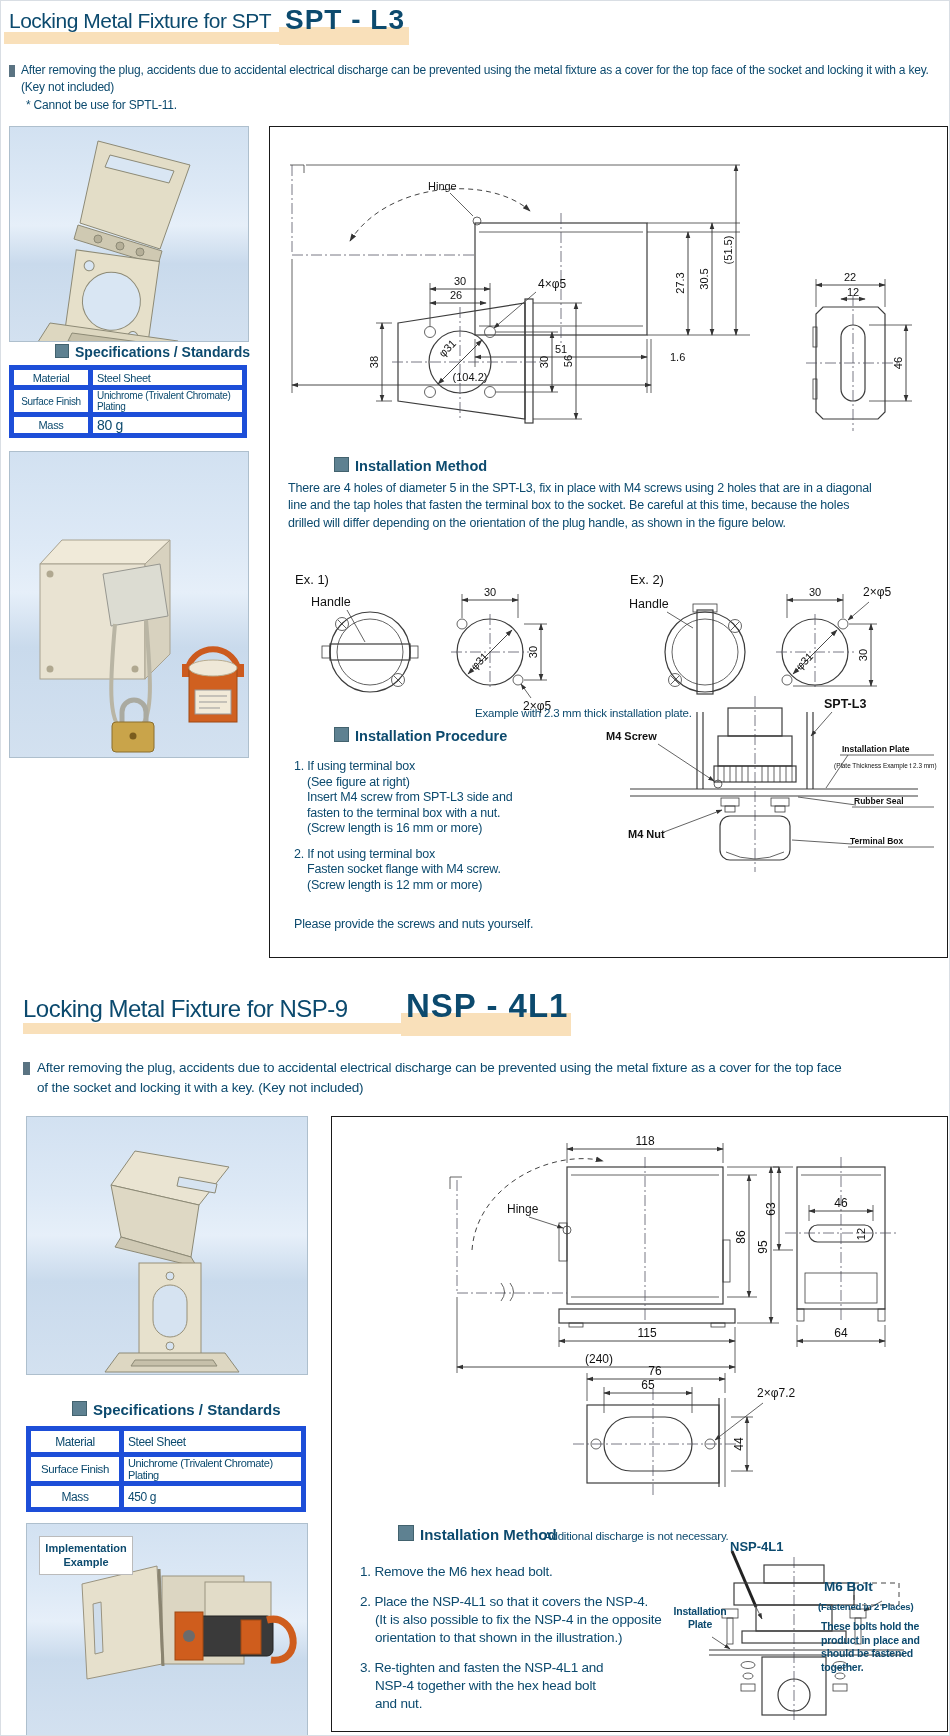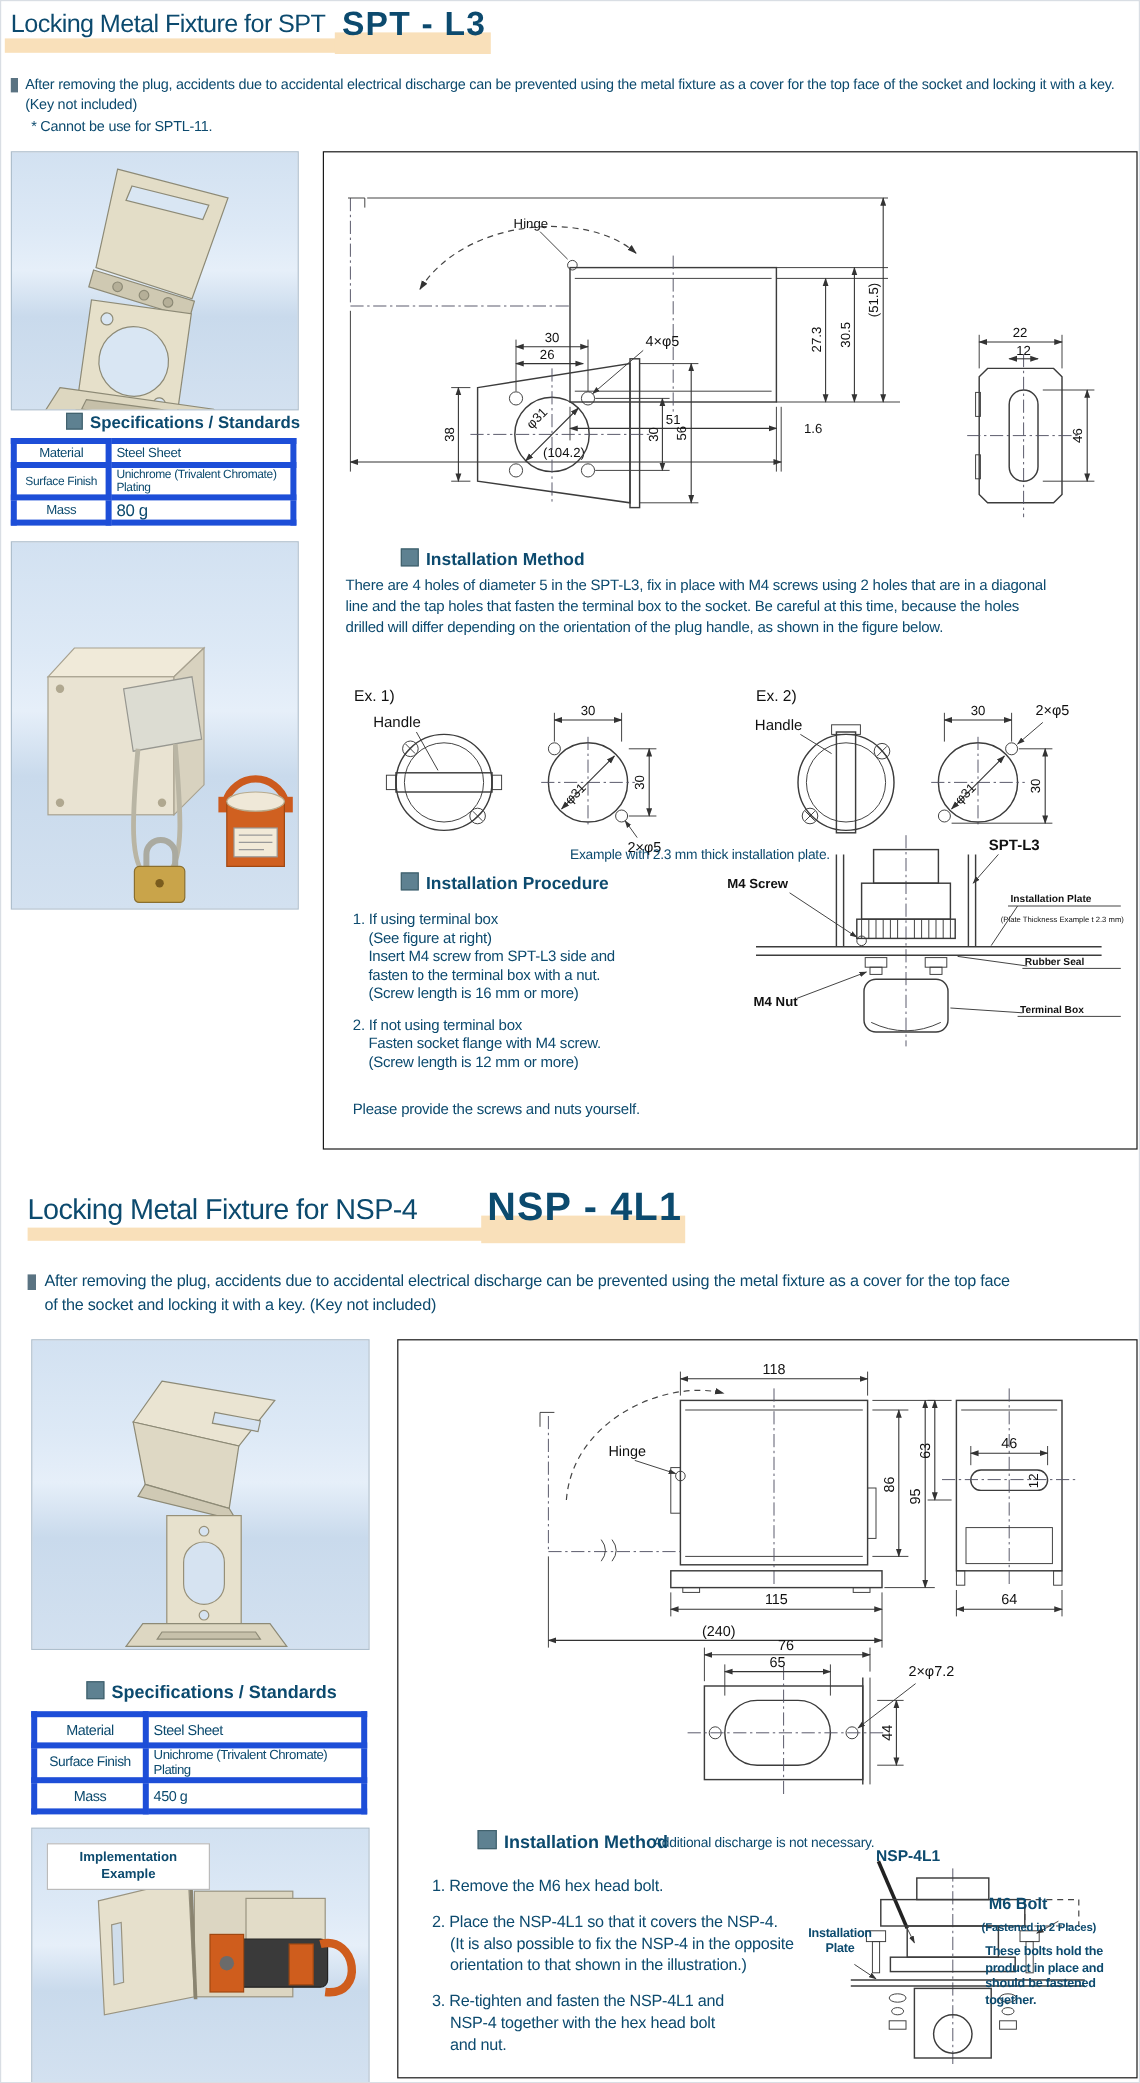--- a/index.html
+++ b/index.html
@@ -35,21 +35,21 @@
   
   .dbox { border:1.5px solid #1a1a1a; background:#fff; }
 
   .body-text { font-size:12.5px; letter-spacing:-0.2px; line-height:1.38; }
   .steps { font-size:12.5px; letter-spacing:-0.2px; line-height:15.5px; }
   .steps .ind { padding-left:13px; }
   .steps2 { font-size:13.5px; letter-spacing:-0.2px; line-height:18px; }
   .steps2 .ind { padding-left:15px; }
 
   .impl-label { background:#fff; border:1px solid #bbb; font-weight:bold; font-size:11px;
-                line-height:1.3; text-align:center; padding:4px 21px; }
+                line-height:1.3; text-align:center; padding:4px 0; }
 
   
   text { font-family:"Liberation Sans",sans-serif; }
   .dim  { font-size:11px; fill:#111; }
   .dim12{ font-size:12px; fill:#111; }
   .bld  { font-weight:bold; }
   .lbl8 { font-size:8.5px; font-weight:bold; fill:#111; }
   .lbl7 { font-size:6.4px; fill:#111; }
   .o  { fill:none; stroke:#3c3c3c; stroke-width:1.2; }
   .t  { fill:none; stroke:#3c3c3c; stroke-width:0.8; }
@@ -356,21 +356,21 @@
       <text class="dim bld" x="28" y="146">M4 Nut</text>
       <line x1="64" y1="140" x2="122" y2="118" class="t" marker-end="url(#aD)"></line>
       <text class="lbl8" x="250" y="152">Terminal Box</text>
       <line x1="248" y1="155" x2="334" y2="155" class="t"></line>
       <line x1="252" y1="152" x2="192" y2="148" class="t"></line>
     </svg>
   </div>
 
   <div class="abs tanbar" style="left:22px;top:1022px;width:545px;height:11px;"></div>
   <div class="abs tanbar" style="left:400px;top:1012px;width:170px;height:23px;"></div>
-  <div class="abs h-title" style="left:22px;top:994px;font-size:24px;">Locking Metal Fixture for NSP-4</div>
+  <div class="abs h-title" style="left:22px;top:994px;font-size:24px;">Locking Metal Fixture for NSP-9</div>
   <div class="abs h-model" style="left:405px;top:986px;font-size:33px;">NSP - 4L1</div>
 
   <div class="abs ibullet" style="left:22px;top:1061px;width:7px;height:13px;"></div>
   <div class="abs intro2" style="left:36px;top:1057px;width:900px;">
     <div>After removing the plug, accidents due to accidental electrical discharge can be prevented using the metal fixture as a cover for the top face</div>
     <div>of the socket and locking it with a key. (Key not included)</div>
   </div>
 
   <div class="abs photo" style="left:25px;top:1115px;width:280px;height:257px;">
     <svg width="280" height="257" viewBox="0 0 280 257">

